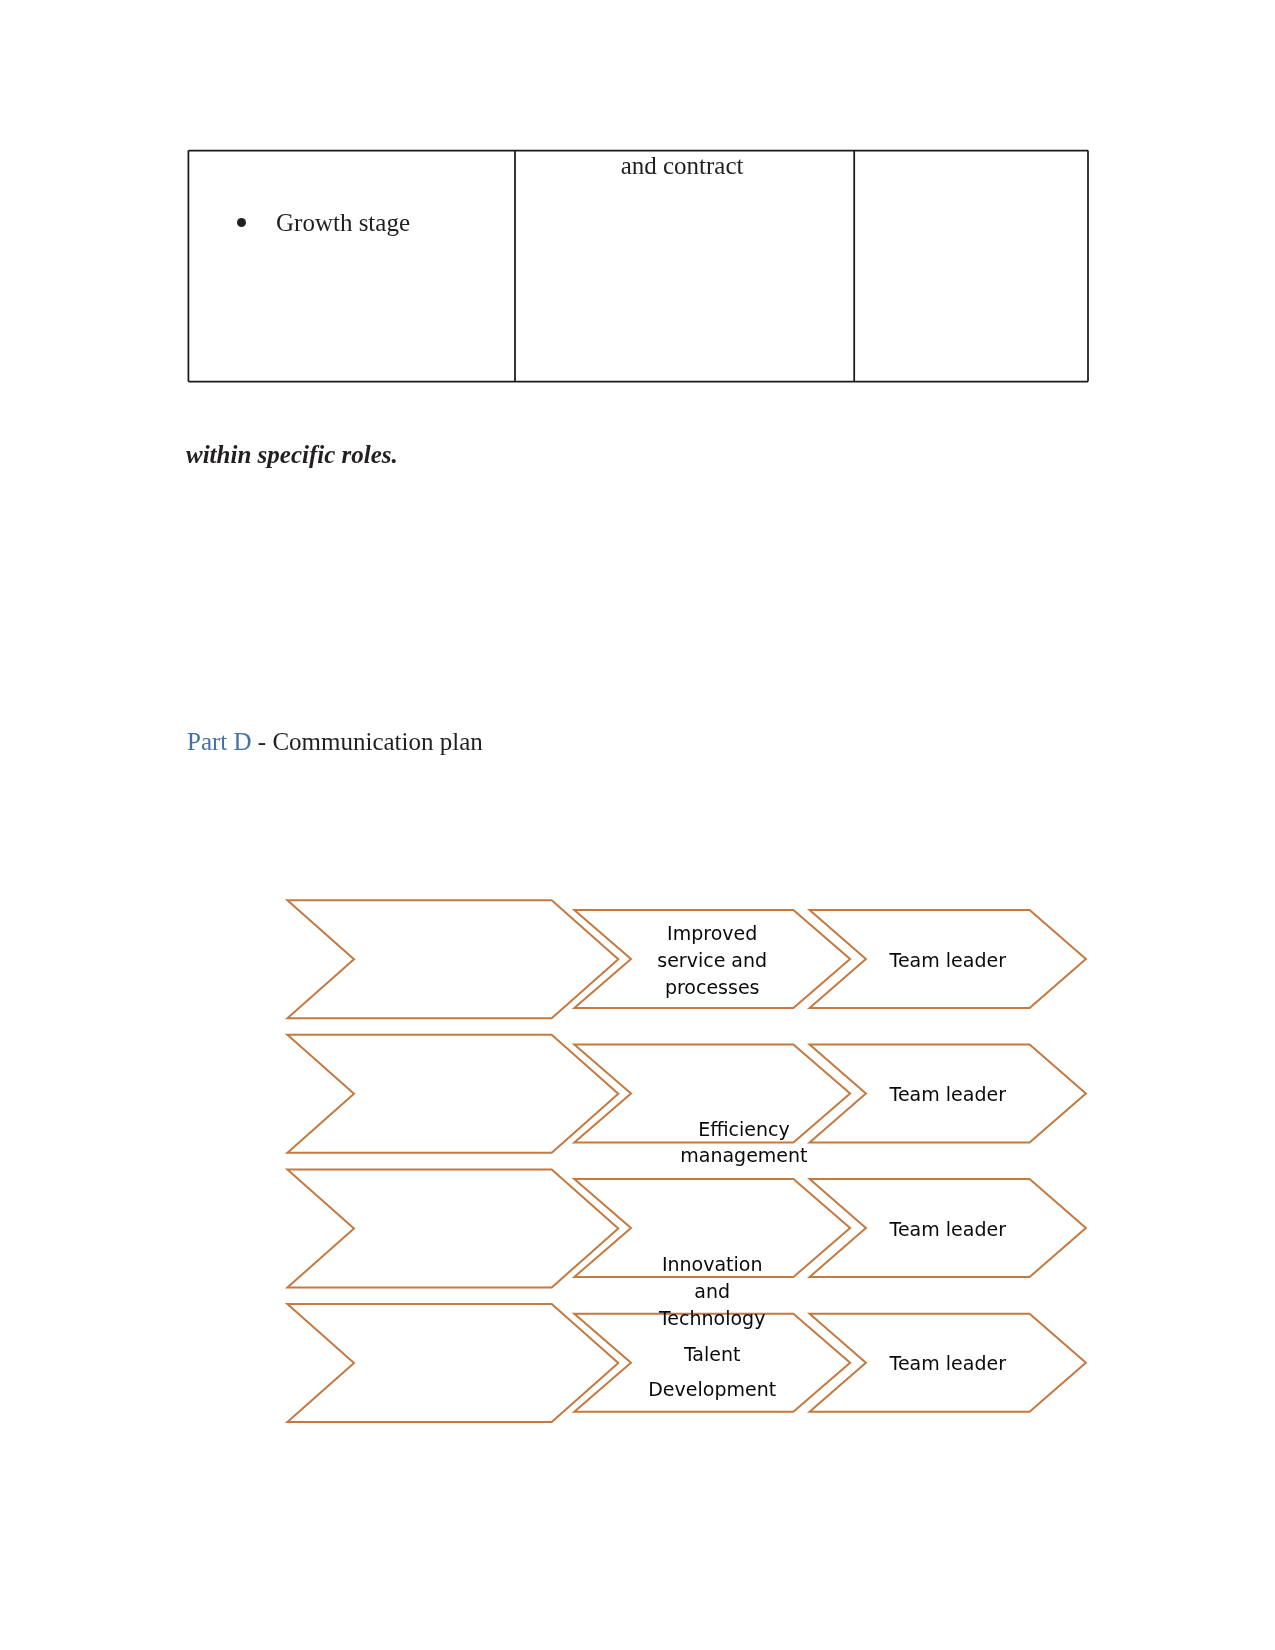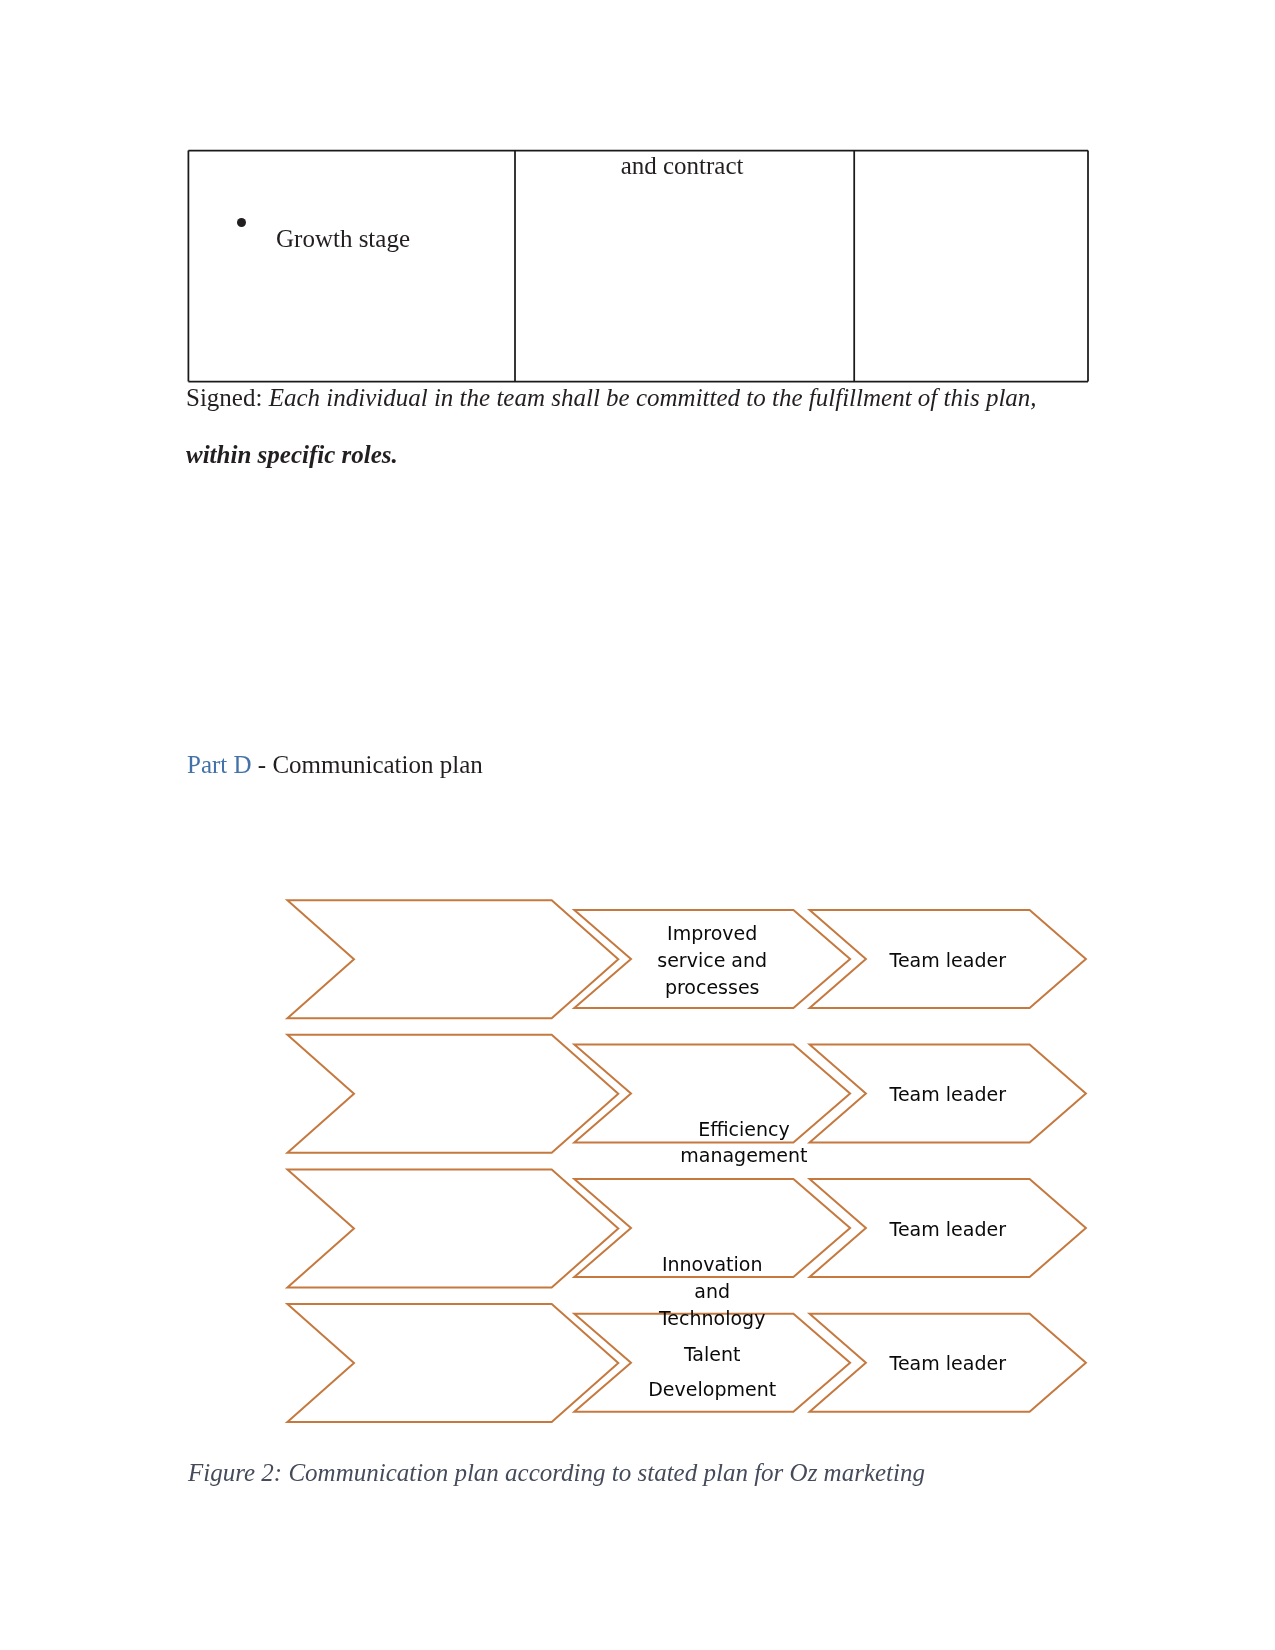--- a/index.html
+++ b/index.html
@@ -44,21 +44,21 @@
     margin-top:58px;
     font-size:25px;
     line-height:30px;
   }
   .bullet-dot {
     position:absolute; left:48.5px; top:10px;
     width:9px; height:9px;
     border-radius:50%;
     background:#231f20;
   }
-  .bullet-txt { position:absolute; left:88px; top:16px; white-space:nowrap; }
+  .bullet-txt { position:absolute; left:88px; top:0px; white-space:nowrap; }
 
   .c2txt {
     text-align:center;
     font-size:25px;
     line-height:30px;
     padding-top:1px;
     padding-right:46px;
     margin-left:43px;
   }
 
@@ -93,21 +93,21 @@
     position:absolute;
     font-style:italic;
     font-size:25px;
     line-height:30px;
     color:#454b5a;
     white-space:nowrap;
   }
 
   #p1 { left:186px; top:383px; }
   #p2 { left:186px; top:440px;font-weight:bold; }
-  #h1 { left:187px; top:750px; }
+  #h1 { left:187px; top:727px; }
   #fig-caption { left:188px; top:1458px; }
 </style>
 </head>
 <body>
 
 <div class="page">
 
   <svg class="tbl-lines" id="tbl-lines" width="1275" height="1650" viewBox="0 0 1275 1650" xmlns="http://www.w3.org/2000/svg">
       <line x1="188.4" y1="150.5" x2="1088" y2="150.5" stroke="#1a1a1a" stroke-width="1.75"></line>
       <line x1="188.4" y1="381.5" x2="1088" y2="381.5" stroke="#1a1a1a" stroke-width="1.75"></line>
@@ -129,21 +129,20 @@
       <td class="c2">
         <div class="c2txt">and contract</div>
       </td>
       <td class="c3">
         <div class="c3txt"></div>
       </td>
     </tr>
     </tbody>
   </table>
 
-  <div class="para" id="p1"><span>Signed: </span><span class="ital">Each individual in the team shall be committed to the fulfillment of this plan,</span></div>
 
   <div class="para" id="p2"><span class="ital">within specific roles.</span></div>
 
   <div class="para" id="h1"><span class="partd" style="color: rgb(68, 114, 168);">Part D</span><span> - Communication plan</span></div>
 
   <svg class="diagram" id="diagram-svg" width="1275" height="1650" viewBox="0 0 1275 1650" xmlns="http://www.w3.org/2000/svg">
       <polygon points="287.40,900.20 551.70,900.20 618.30,959.20 551.70,1018.20 287.40,1018.20 354.00,959.20" fill="#ffffff" stroke="#c5793f" stroke-width="2" stroke-linejoin="miter"></polygon>
       <polygon points="574.30,909.90 793.40,909.90 850.10,958.90 793.40,1007.90 574.30,1007.90 631.00,958.90" fill="#ffffff" stroke="#c5793f" stroke-width="2" stroke-linejoin="miter"></polygon>
       <polygon points="809.60,909.90 1029.60,909.90 1085.90,958.90 1029.60,1007.90 809.60,1007.90 865.90,958.90" fill="#ffffff" stroke="#c5793f" stroke-width="2" stroke-linejoin="miter"></polygon>
       <polygon points="287.40,1034.80 551.70,1034.80 618.30,1093.80 551.70,1152.80 287.40,1152.80 354.00,1093.80" fill="#ffffff" stroke="#c5793f" stroke-width="2" stroke-linejoin="miter"></polygon>
@@ -167,15 +166,14 @@
       <div class="chevlabel" style="left: 809.6px; top: 1081.2px; width: 276.3px; line-height: 27px;"><span>Team leader</span></div>
       <div class="chevlabel" style="left: 574.3px; top: 1251px; width: 275.8px; line-height: 27px;"><span>Innovation
 and
 Technology</span></div>
       <div class="chevlabel" style="left: 809.6px; top: 1215.8px; width: 276.3px; line-height: 27px;"><span>Team leader</span></div>
       <div class="chevlabel" style="left: 574.3px; top: 1336.9px; width: 275.8px; line-height: 35px;"><span>Talent
 Development</span></div>
       <div class="chevlabel" style="left: 809.6px; top: 1350.4px; width: 276.3px; line-height: 27px;"><span>Team leader</span></div>
     </div>
 
-  <div class="caption" id="fig-caption" style="color: rgb(69, 75, 90);">Figure 2: Communication plan according to stated plan for Oz marketing</div>
 
 </div>
 
 </body></html>

